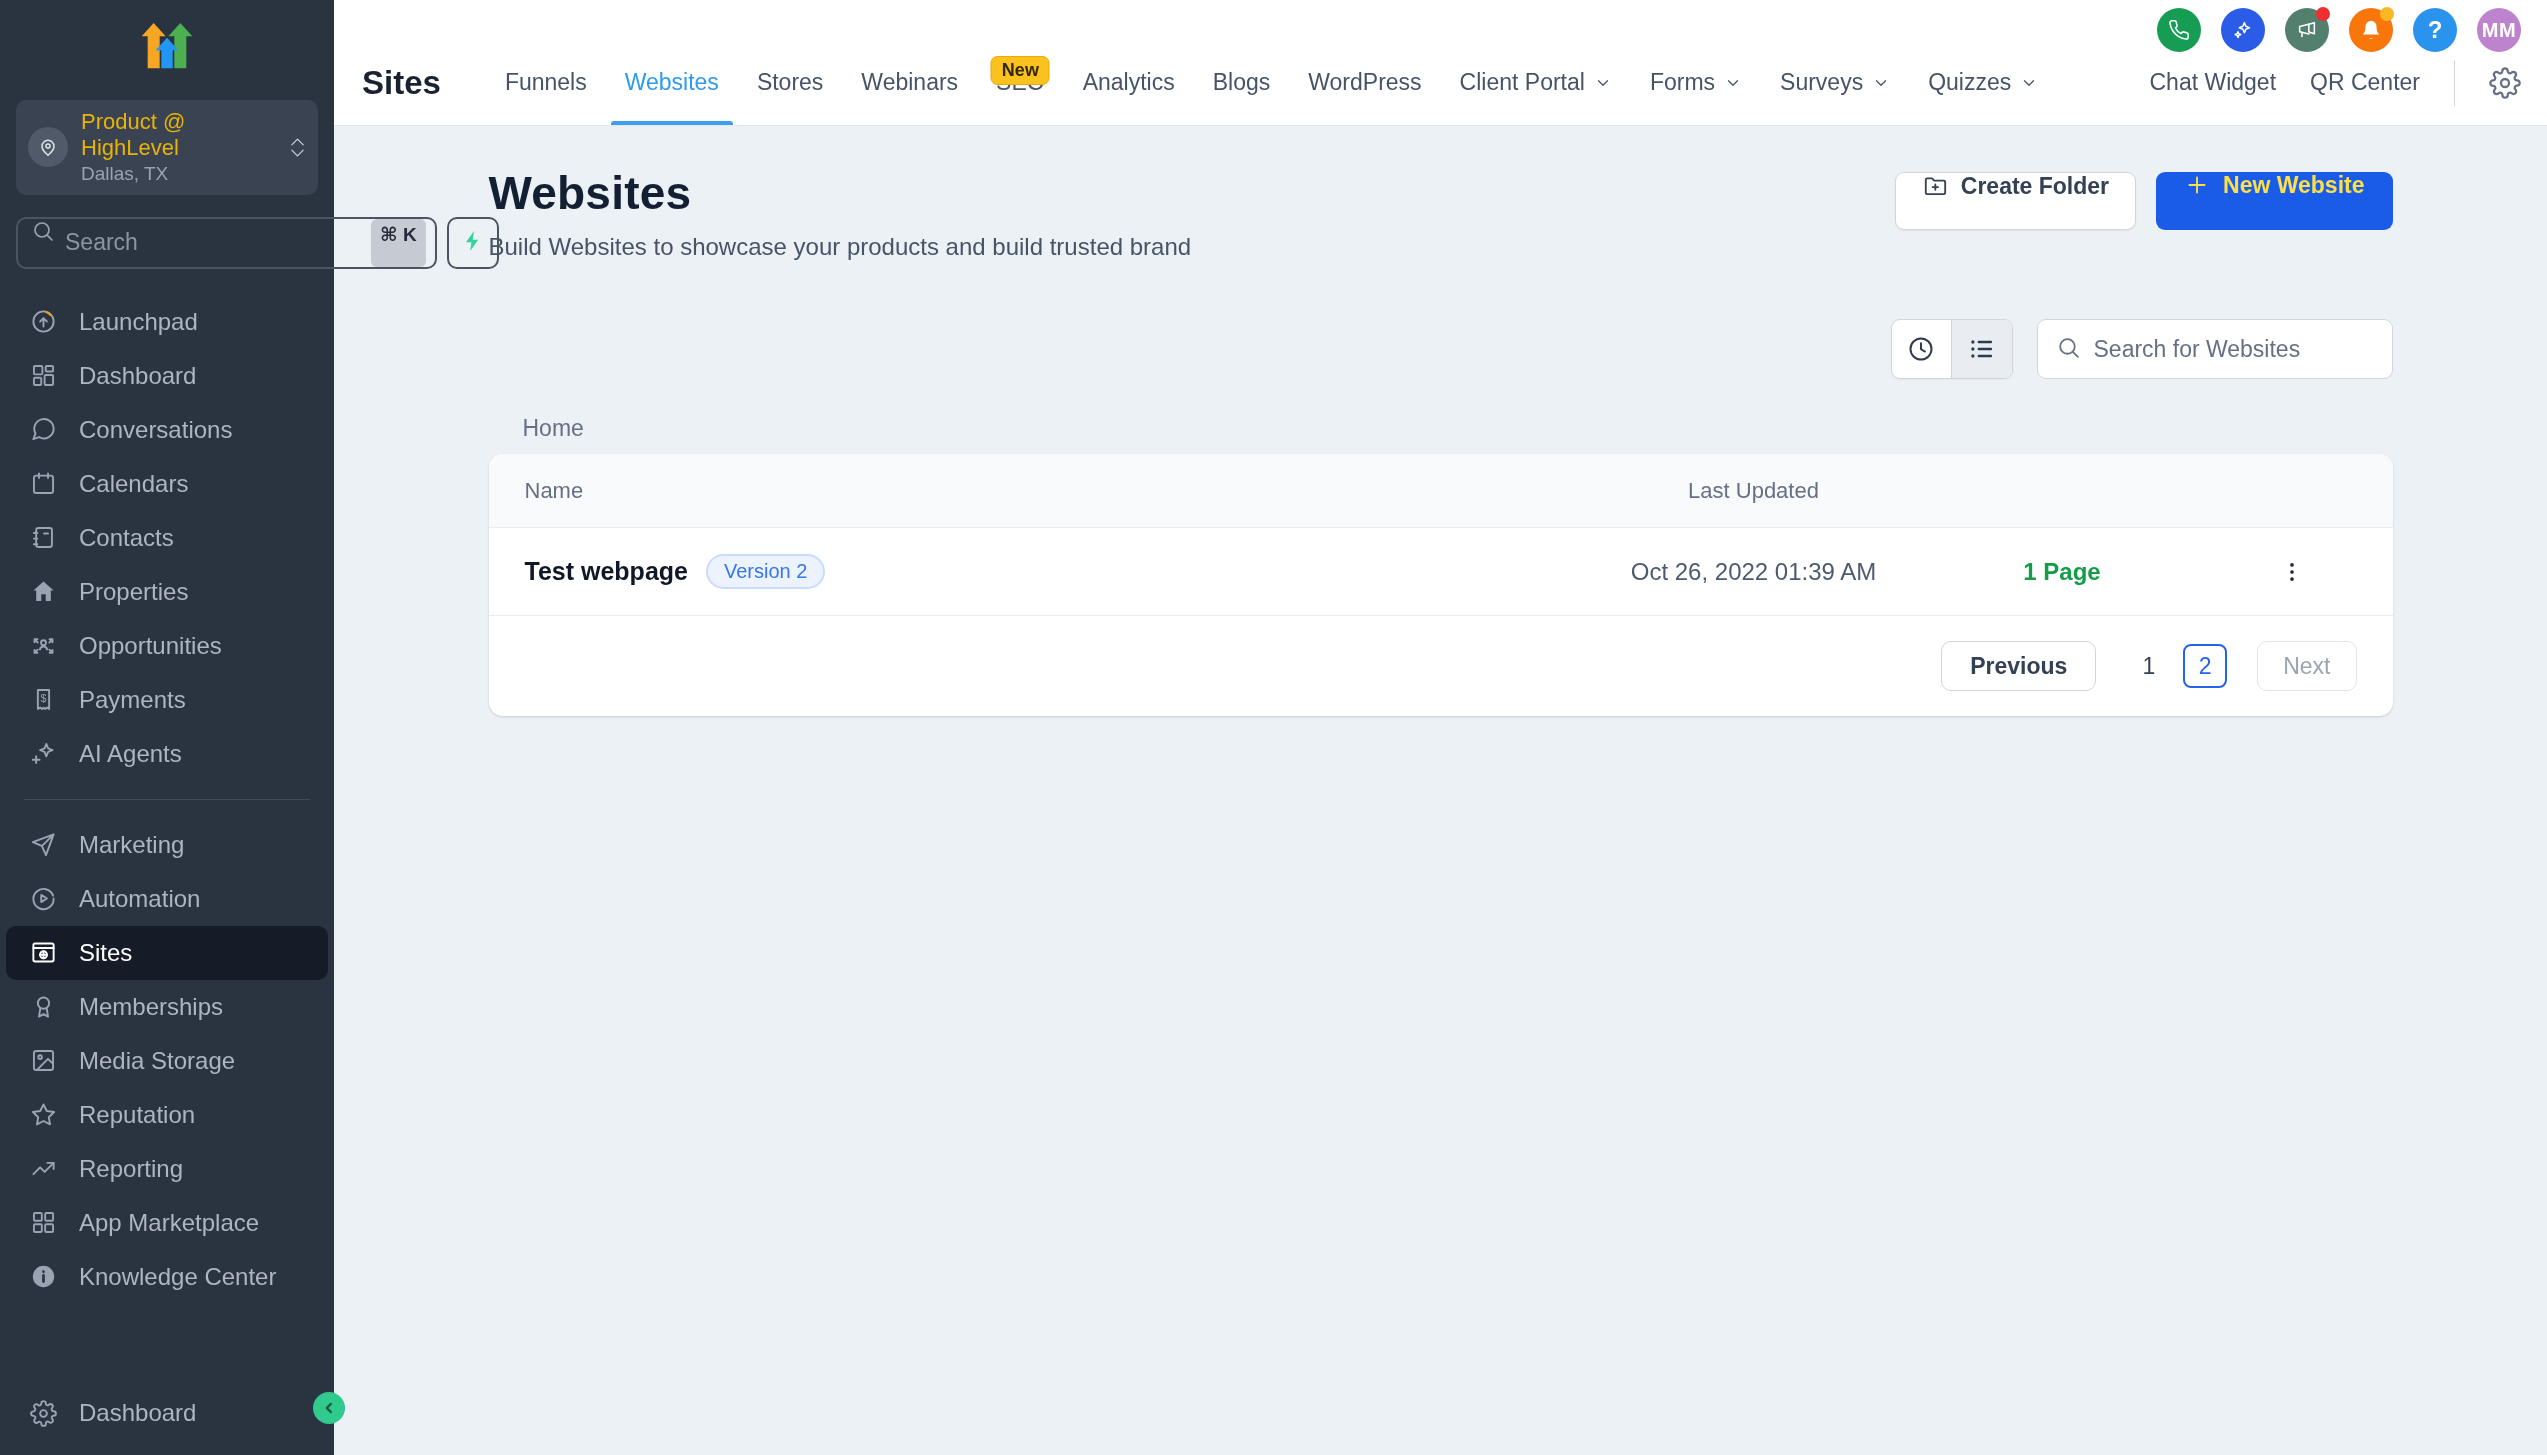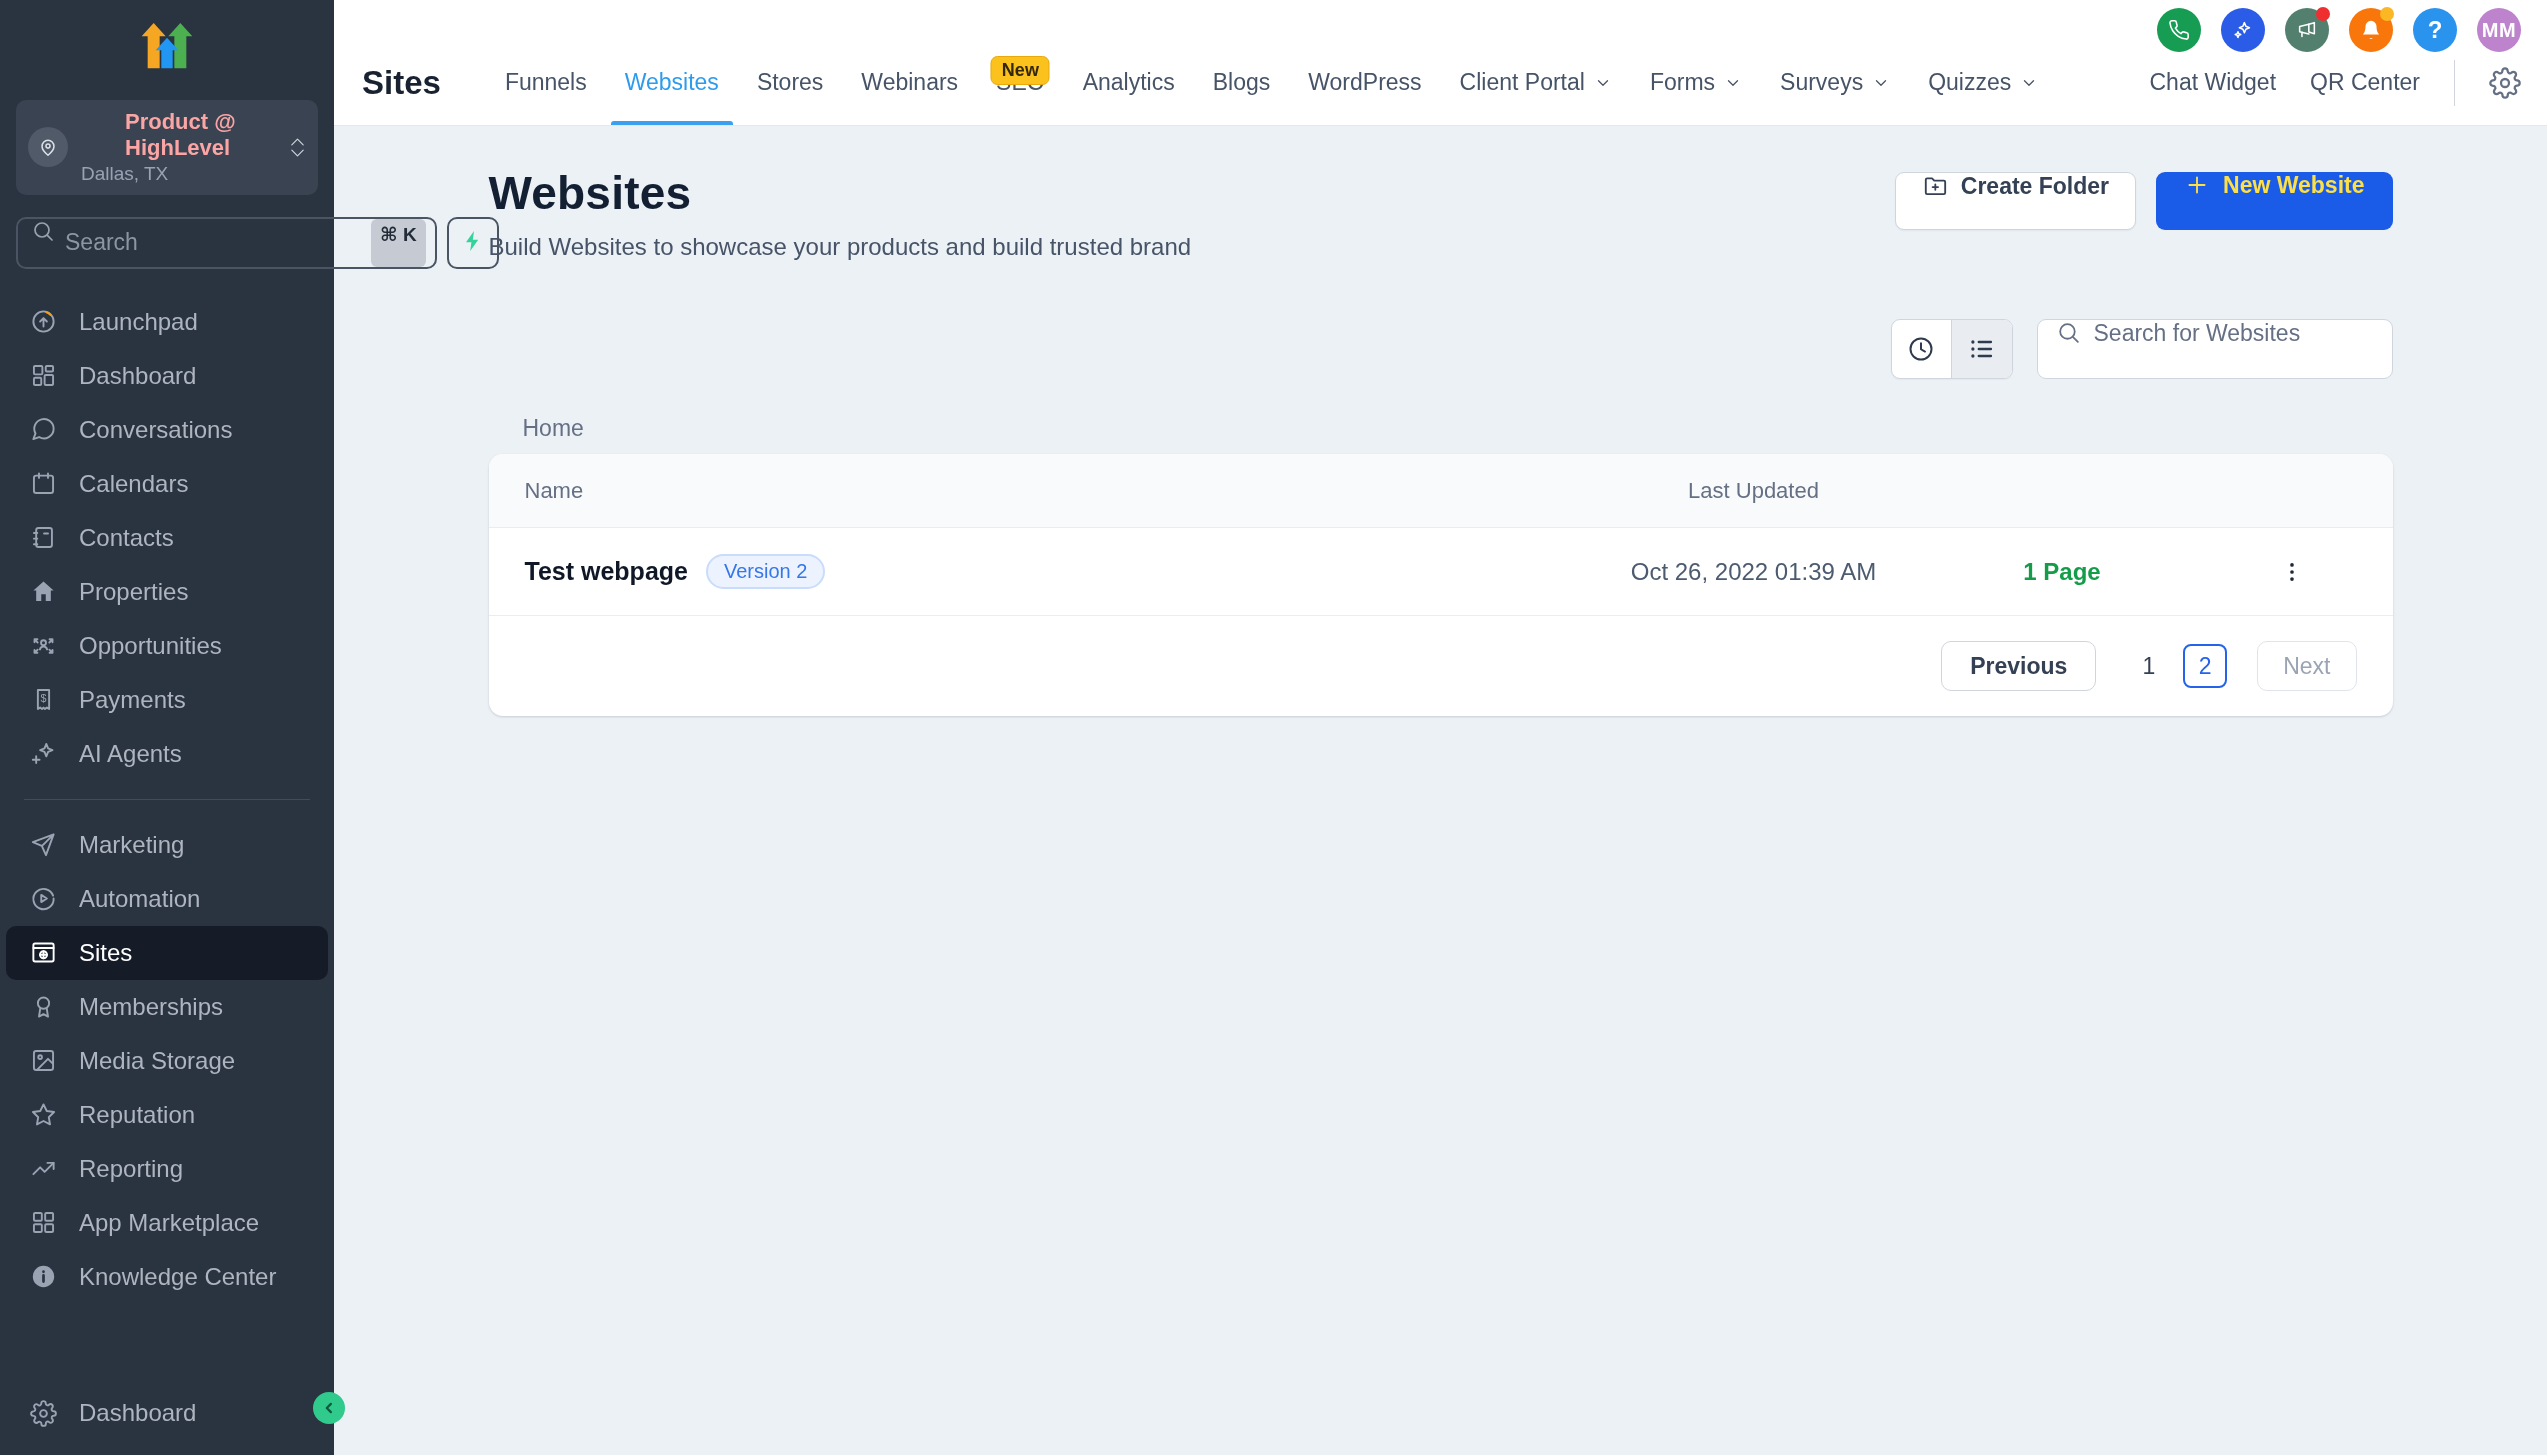--- a/index.html
+++ b/index.html
@@ -20,21 +20,21 @@
   .logo-wrap { margin: 20px auto 8px; }
   .loc-pill {
     margin: 14px 16px 0; background: #3a4351; border-radius: 10px;
     display: flex; align-items: center; gap: 13px; padding: 9px 12px; cursor: pointer;
   }
   .loc-avatar {
     width: 40px; height: 40px; border-radius: 50%; background: #505a69; flex: none;
     display: flex; align-items: center; justify-content: center; color: #dbe0e7;
   }
   .loc-text { flex: 1; min-width: 0; }
-  .loc-name { font-size: 22px; font-weight: 700; color: #fca5a5; line-height: 1.2; margin-left: 44px; }
+  .loc-name { font-size: 22px; font-weight: 400; color: #eab308; line-height: 1.2; }
   .loc-city { font-size: 19px; color: #98a2b3; line-height: 1.25; }
   .loc-chevrons { color: #ccd3dc; display: flex; flex-direction: column; gap: 1px; }
   .search-row { margin: 22px 16px 0; display: flex; gap: 10px; }
   .search-box {
     flex: 1; border: 2px solid #4a5462; border-radius: 10px; height: 52px;
     display: flex; gap: 10px; padding: 0 9px 0 13px; color: #99a1ae;
   }
   .search-box input {
     flex: 1; min-width: 0; background: transparent; border: none; outline: none;
     color: #d2d7de; font-size: 23px; font-family: inherit;
@@ -121,21 +121,21 @@
   .toolbar { margin-top: 58px; display: flex; justify-content: flex-end; align-items: center; gap: 24px; }
   .segmented {
     display: flex; border: 1px solid #d0d5dd; border-radius: 9px; overflow: hidden;
     background: #fff; height: 60px; box-shadow: 0 1px 2px rgba(16,24,40,.04);
   }
   .seg { width: 60px; display: flex; align-items: center; justify-content: center; color: #2e3a4d; cursor: pointer; }
   .seg-left { border-right: 1px solid #d0d5dd; }
   .seg-right { background: #e9edf2; }
   .ws-search {
     width: 356px; height: 60px; background: #fff; border: 1px solid #d0d5dd; border-radius: 9px;
-    display: flex; align-items: flex-start; gap: 13px; padding: 0 18px; color: #667085;
+    display: flex; align-items: center; gap: 13px; padding: 0 18px; color: #667085;
   }
   .ws-search input { flex: 1; min-width: 0; border: none; outline: none; font-size: 23px; color: #344054; font-family: inherit; background: transparent; }
   .ws-search input::placeholder { color: #667085; }
 
   .breadcrumb { margin: 36px 0 12px; padding-left: 34px; font-size: 23px; color: #667085; }
   .bc-link { cursor: pointer; }
 
   .card {
     background: #fff; border-radius: 14px; overflow: hidden;
     box-shadow: 0 1px 3px rgba(16,24,40,.10), 0 1px 2px rgba(16,24,40,.06);

